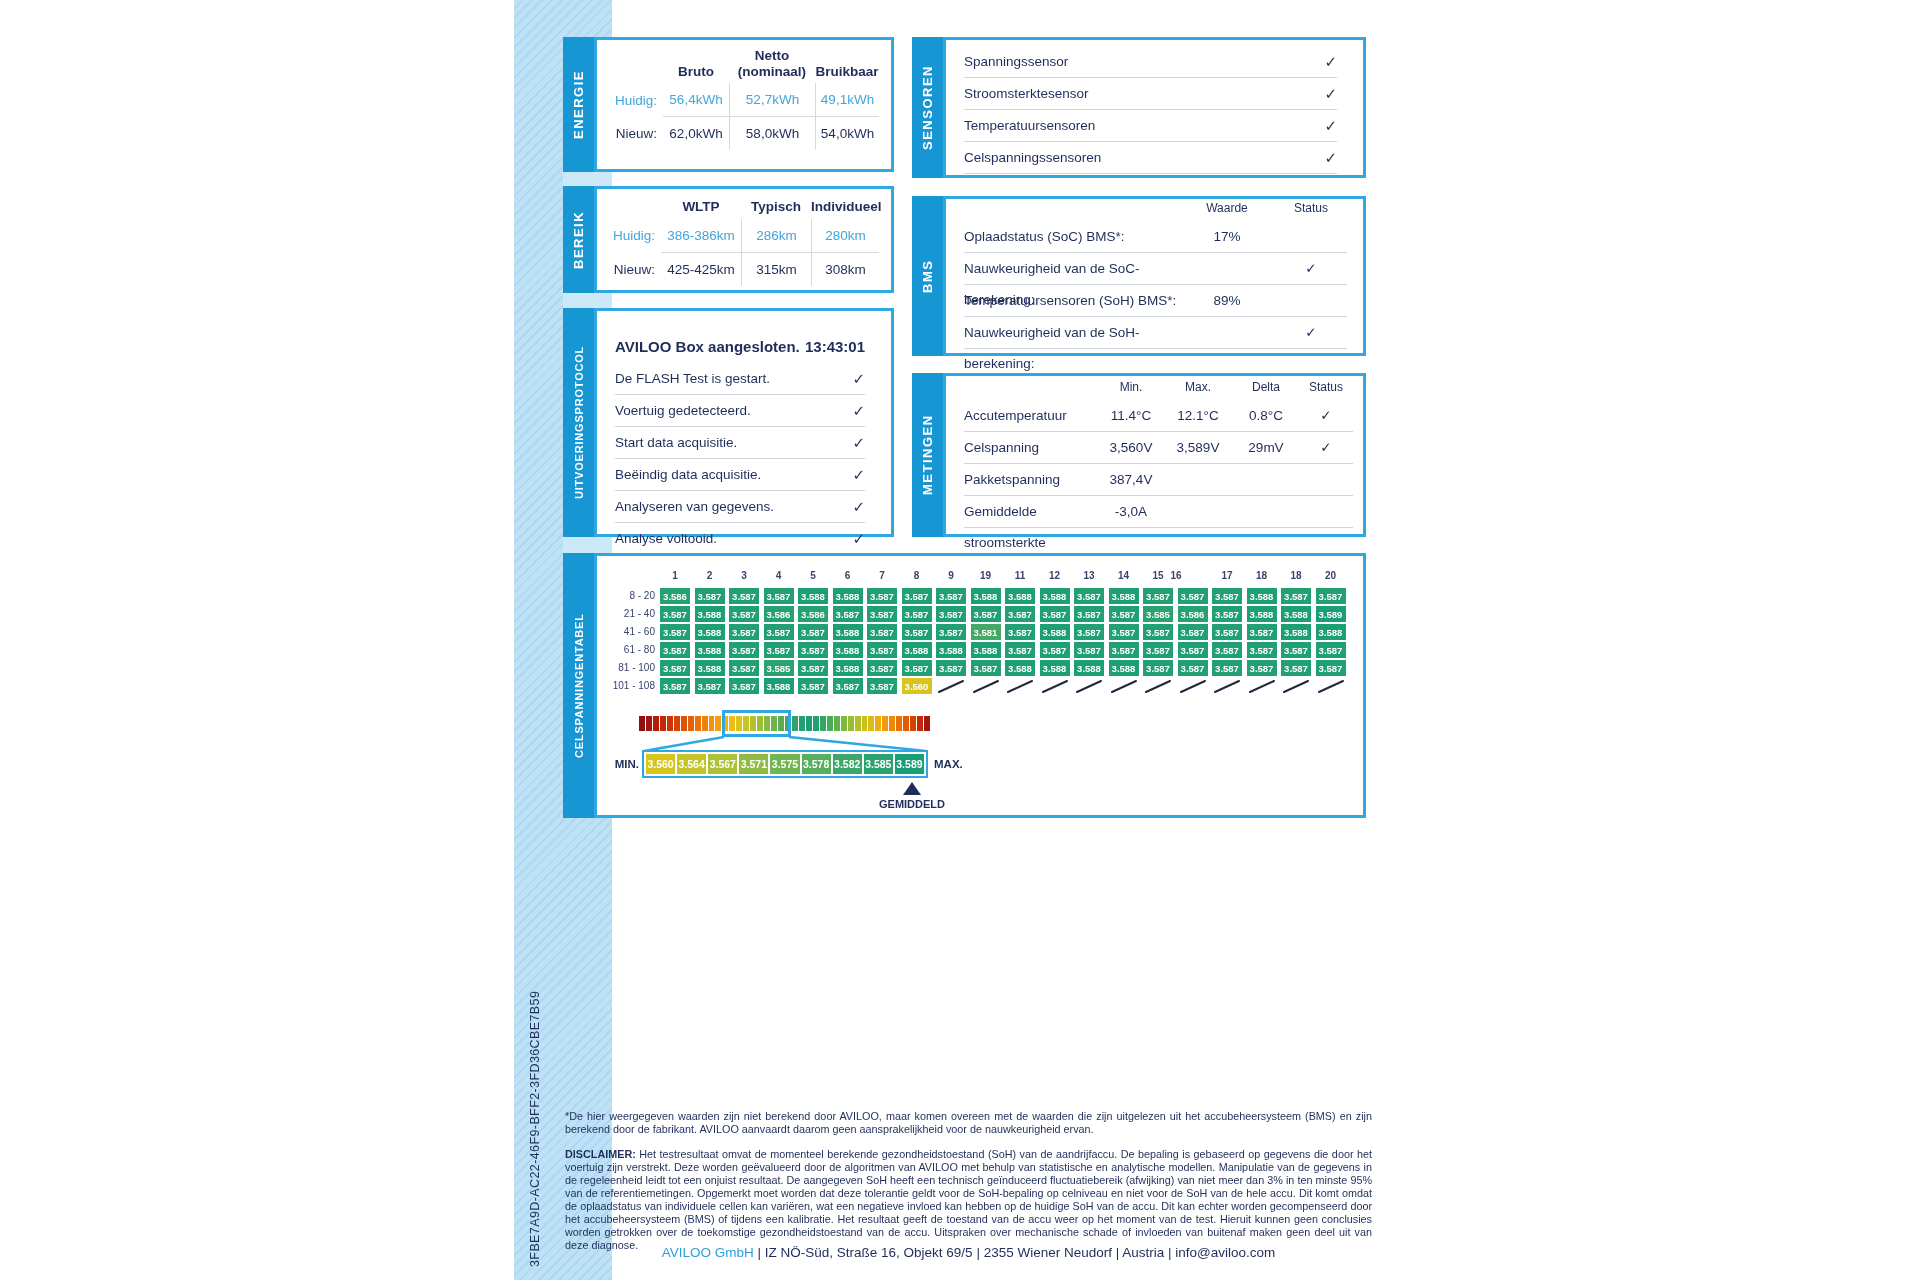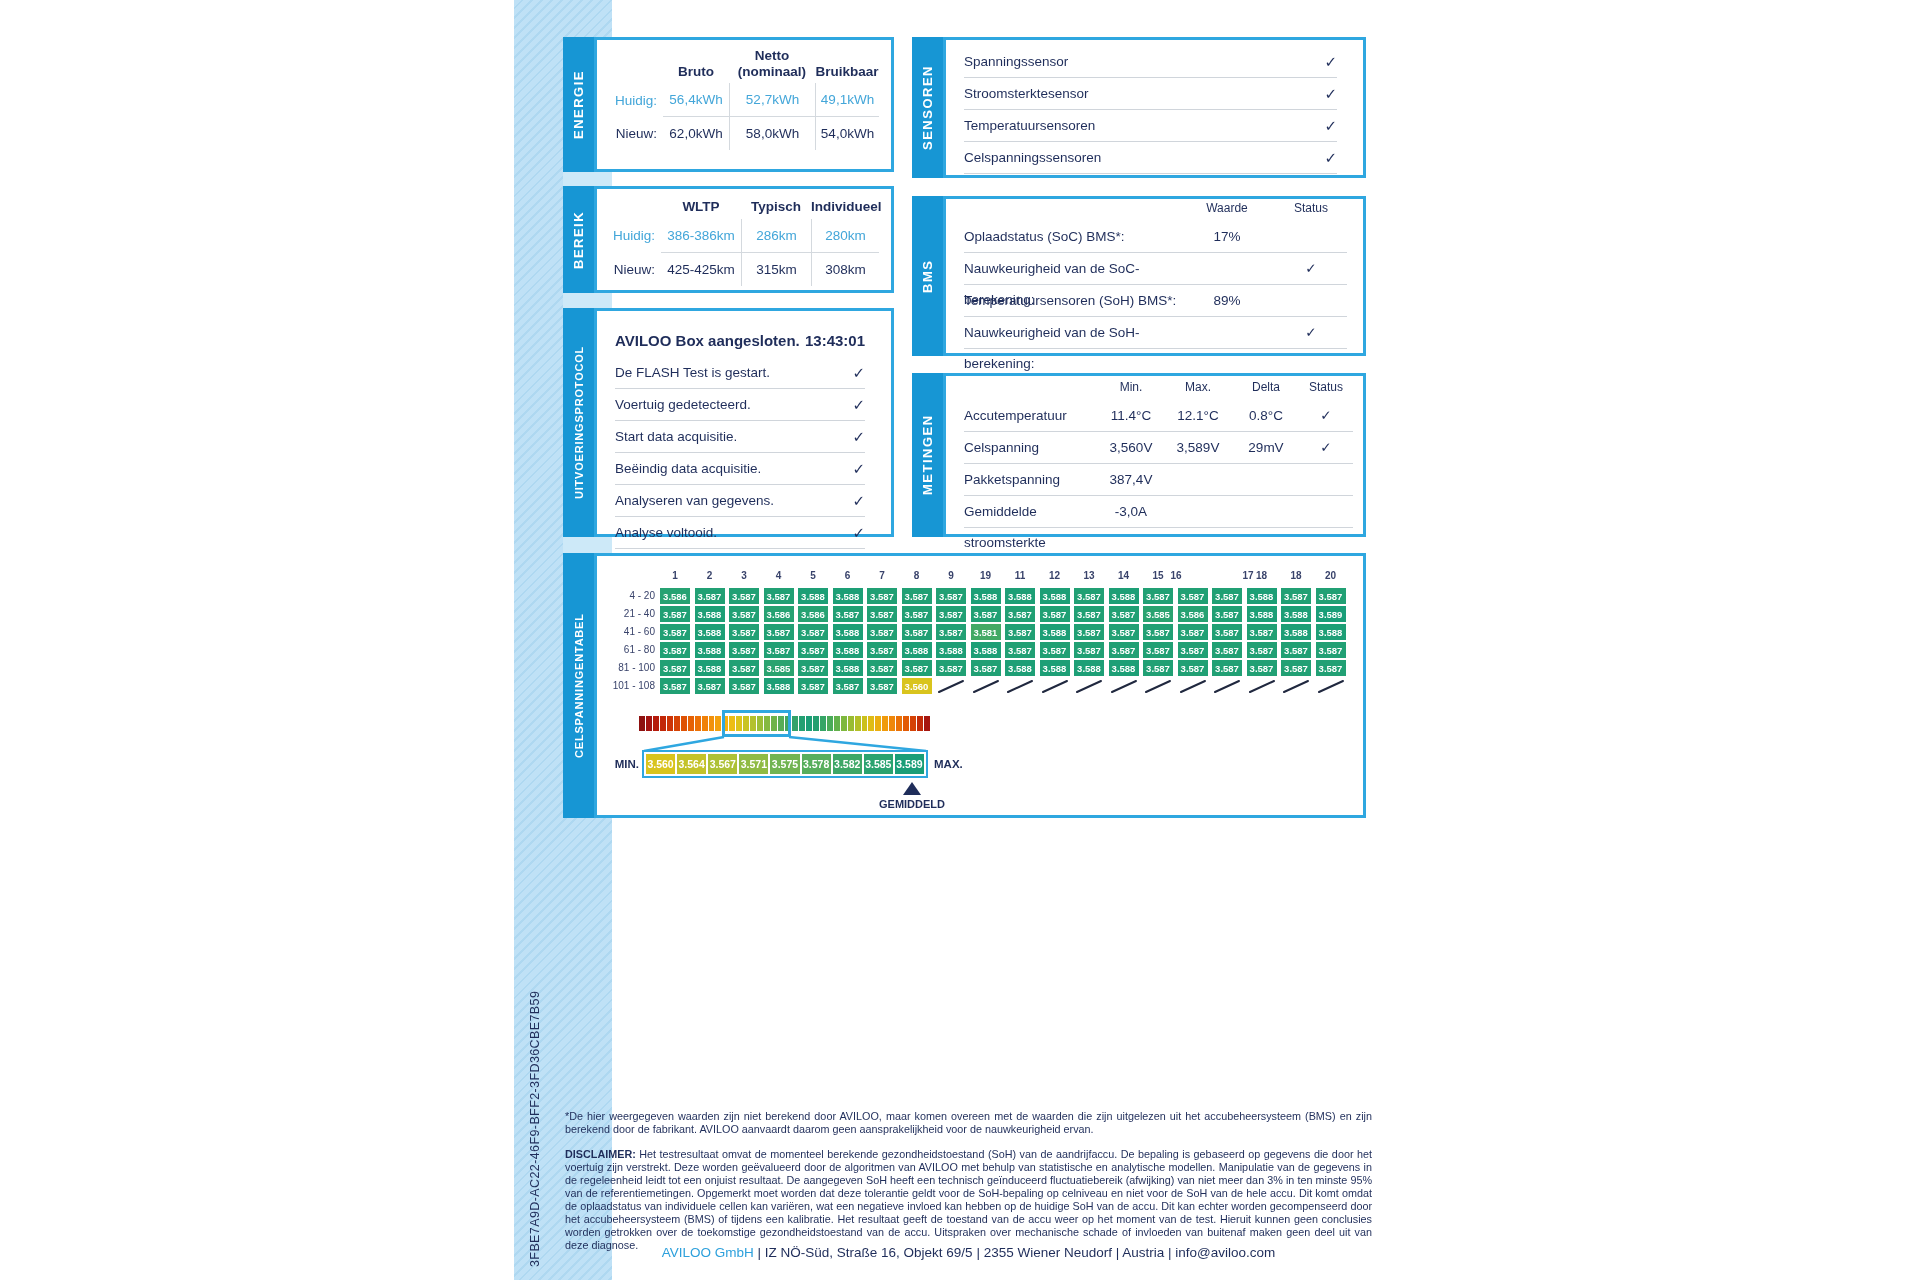--- a/index.html
+++ b/index.html
@@ -104,21 +104,21 @@
         <div class="sl">Nieuw:</div>
         <div class="sv">425-425km</div>
         <div class="sv sep">315km</div>
         <div class="sv sep">308km</div>
       </div>
     </div>
 </div>
 
 <div class="panel" style="left:563px;top:308px;width:331px;height:229px;">
   <div class="plabel small">UITVOERINGSPROTOCOL</div>
-  <div class="pbox" style="padding:12px 26px 0 18px;">
+  <div class="pbox" style="padding:18px 26px 0 18px;">
     <div class="chk-title">
       <span>AVILOO Box aangesloten.</span>
       <span>13:43:01</span>
     </div>
     <div id="protocol-list">
         <div class="chk-row">
           <span>De FLASH Test is gestart.</span>
           <span class="check">✓</span>
         </div>
         <div class="chk-row">
@@ -242,25 +242,25 @@
         <div class="ct-num" style="left: 270px; top: 14px;">7</div>
         <div class="ct-num" style="left: 304.5px; top: 14px;">8</div>
         <div class="ct-num" style="left: 339px; top: 14px;">9</div>
         <div class="ct-num" style="left: 373.5px; top: 14px;">19</div>
         <div class="ct-num" style="left: 408px; top: 14px;">11</div>
         <div class="ct-num" style="left: 442.5px; top: 14px;">12</div>
         <div class="ct-num" style="left: 477px; top: 14px;">13</div>
         <div class="ct-num" style="left: 511.5px; top: 14px;">14</div>
         <div class="ct-num" style="left: 546px; top: 14px;">15</div>
         <div class="ct-num" style="left: 564px; top: 14px;">16</div>
-        <div class="ct-num" style="left: 636px; top: 14px;">17</div>
+        <div class="ct-num" style="left: 615px; top: 14px;">17</div>
         <div class="ct-num" style="left: 649.5px; top: 14px;">18</div>
         <div class="ct-num" style="left: 684px; top: 14px;">18</div>
         <div class="ct-num" style="left: 718.5px; top: 14px;">20</div>
-        <div class="ct-rowlabel" style="top: 32px;">4 - 20</div>
+        <div class="ct-rowlabel" style="top: 32px;">8 - 20</div>
         <div class="ct-cell" style="left: 63px; top: 32px; background: rgb(38, 162, 114);">3.586</div>
         <div class="ct-cell" style="left: 97.5px; top: 32px; background: rgb(33, 160, 116);">3.587</div>
         <div class="ct-cell" style="left: 132px; top: 32px; background: rgb(33, 160, 116);">3.587</div>
         <div class="ct-cell" style="left: 166.5px; top: 32px; background: rgb(33, 160, 116);">3.587</div>
         <div class="ct-cell" style="left: 201px; top: 32px; background: rgb(29, 159, 118);">3.588</div>
         <div class="ct-cell" style="left: 235.5px; top: 32px; background: rgb(29, 159, 118);">3.588</div>
         <div class="ct-cell" style="left: 270px; top: 32px; background: rgb(33, 160, 116);">3.587</div>
         <div class="ct-cell" style="left: 304.5px; top: 32px; background: rgb(33, 160, 116);">3.587</div>
         <div class="ct-cell" style="left: 339px; top: 32px; background: rgb(33, 160, 116);">3.587</div>
         <div class="ct-cell" style="left: 373.5px; top: 32px; background: rgb(29, 159, 118);">3.588</div>

